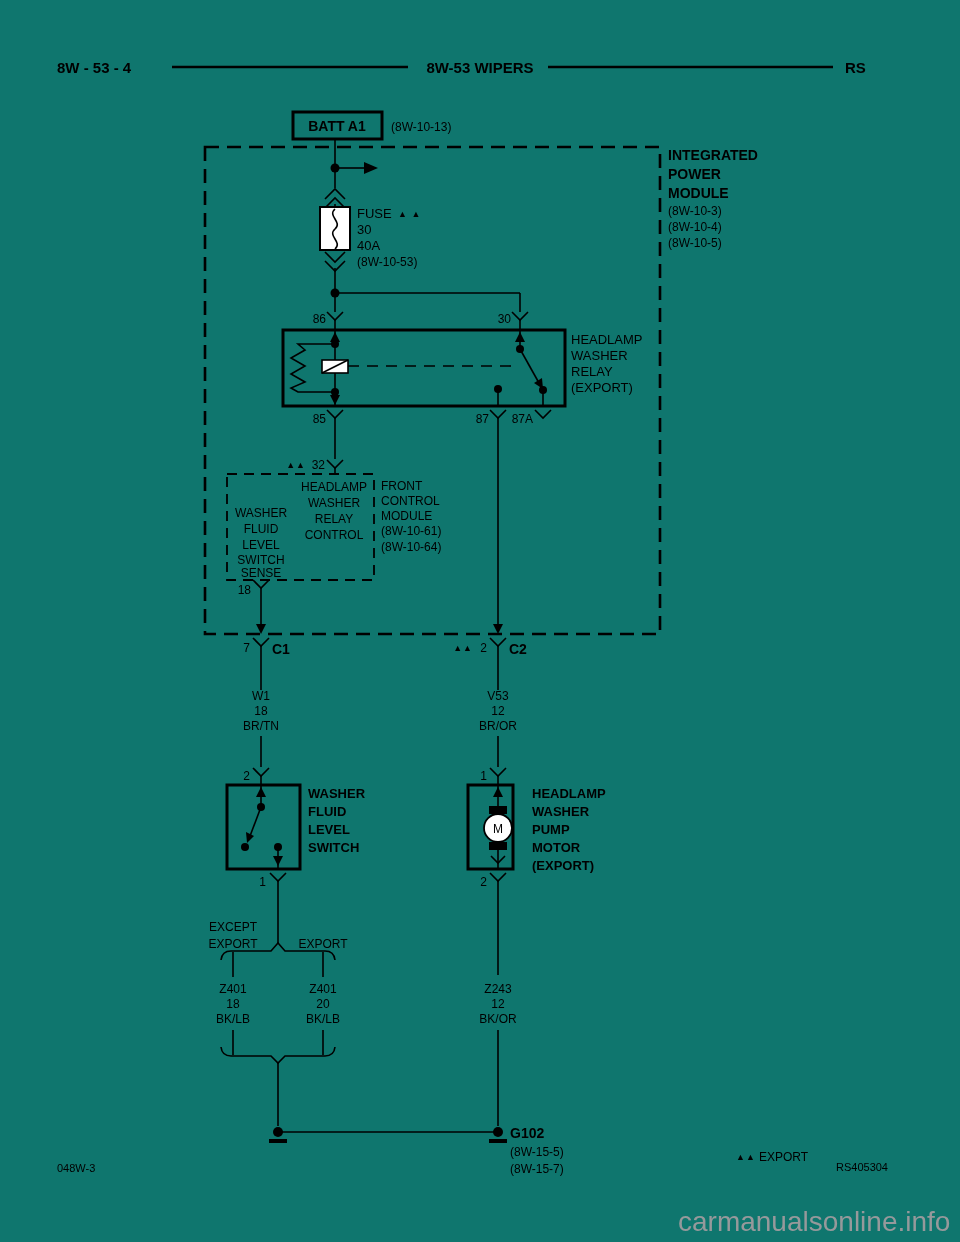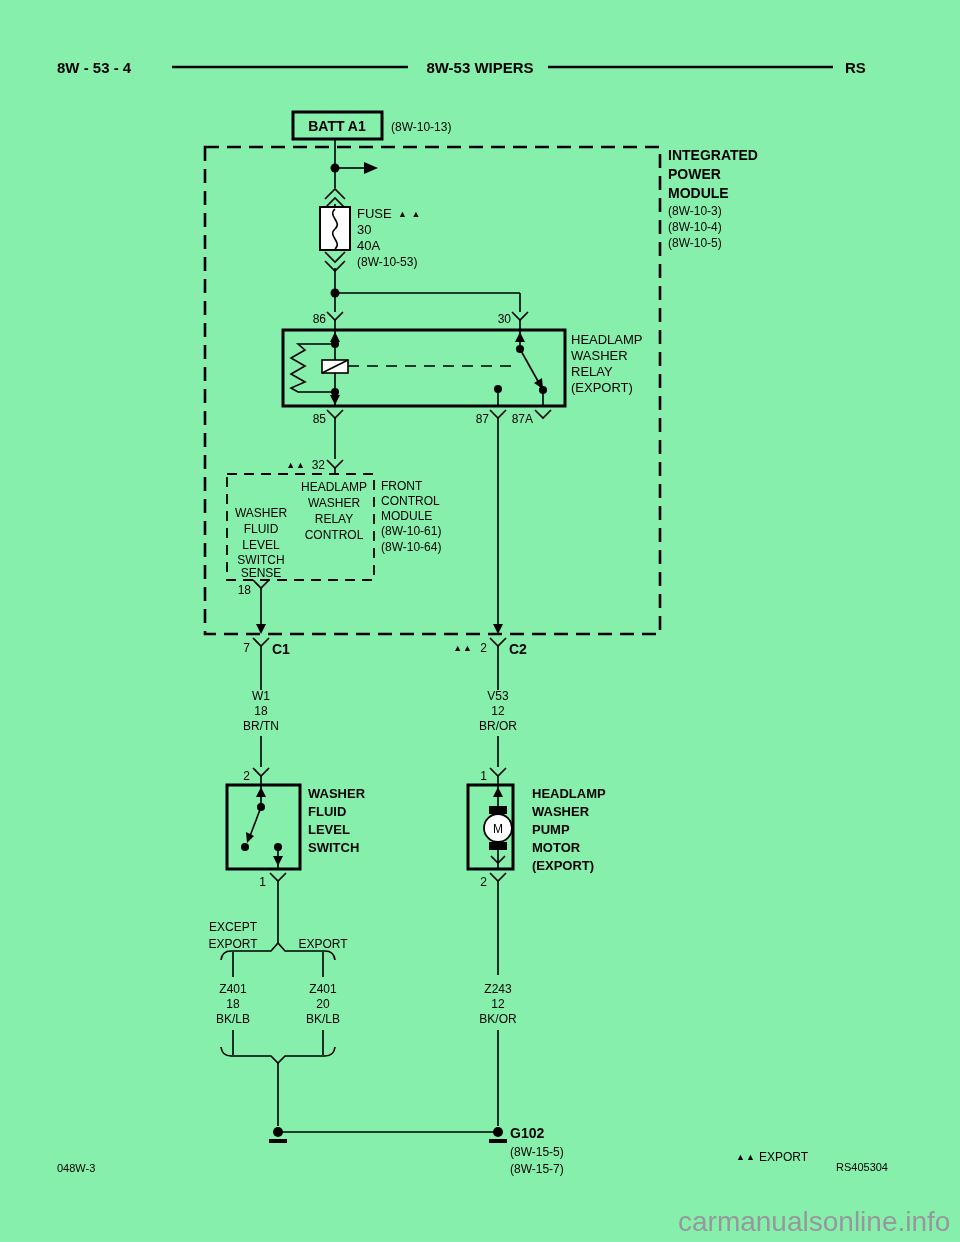--- a/index.html
+++ b/index.html
@@ -1,16 +1,16 @@
 <!DOCTYPE html>
 <html><head>
 <meta charset="utf-8">
 <style>
   html,body{margin:0;padding:0;background:#e8e8e8;}
-  .page{position:relative;width:960px;height:1242px;background:#86efac;margin:0 auto;overflow:hidden;text-align:center;}
+  .page{position:relative;width:960px;height:1242px;background:#0f766e;margin:0 auto;overflow:hidden;text-align:center;}
   svg{position:absolute;left:0;top:0;}
   text{font-family:"Liberation Sans",sans-serif;fill:#000000;}
   .b{font-weight:bold;}
   .s15{font-size:15px;}
   .s14{font-size:14px;}
   .s13{font-size:13px;}
   .s12{font-size:12px;}
   .s11{font-size:11px;}
   .tri{font-size:9px;letter-spacing:1px;}
   .wm{font-size:28px;fill:#96999b;font-weight:normal;}

